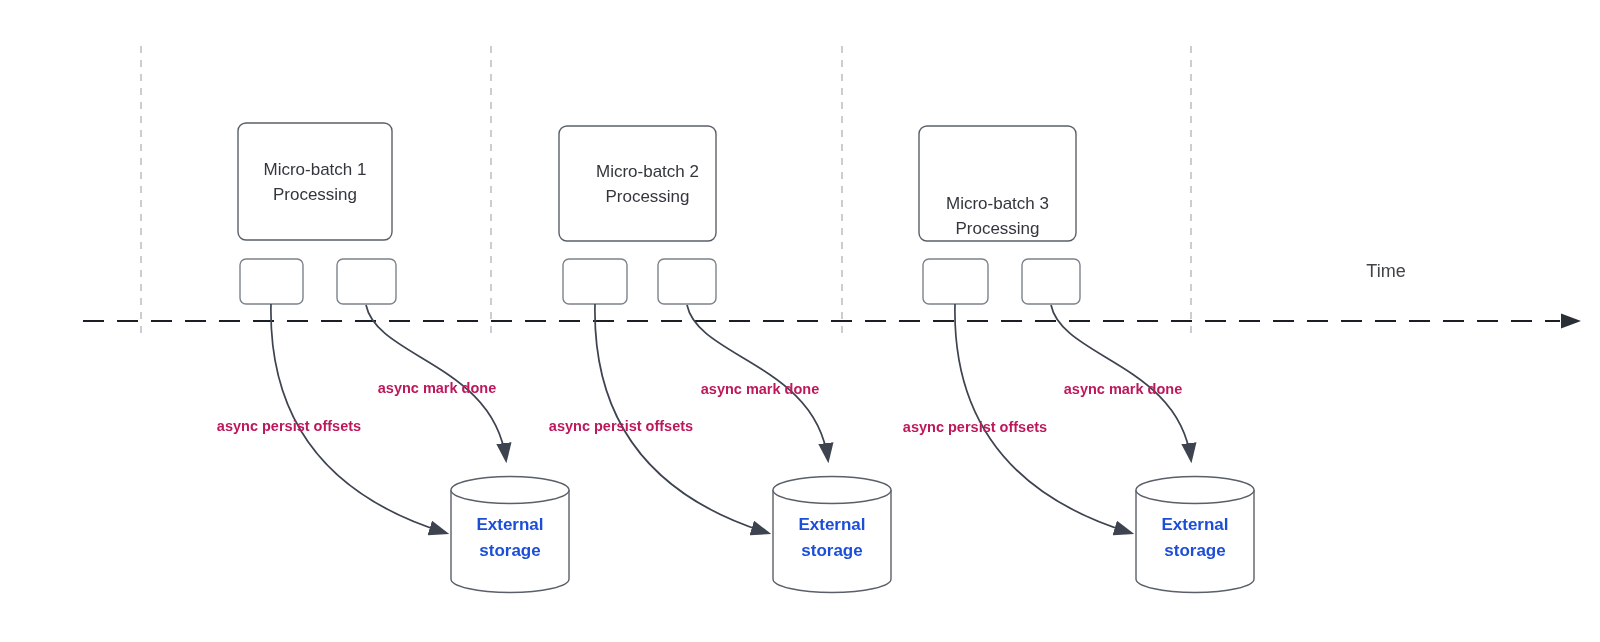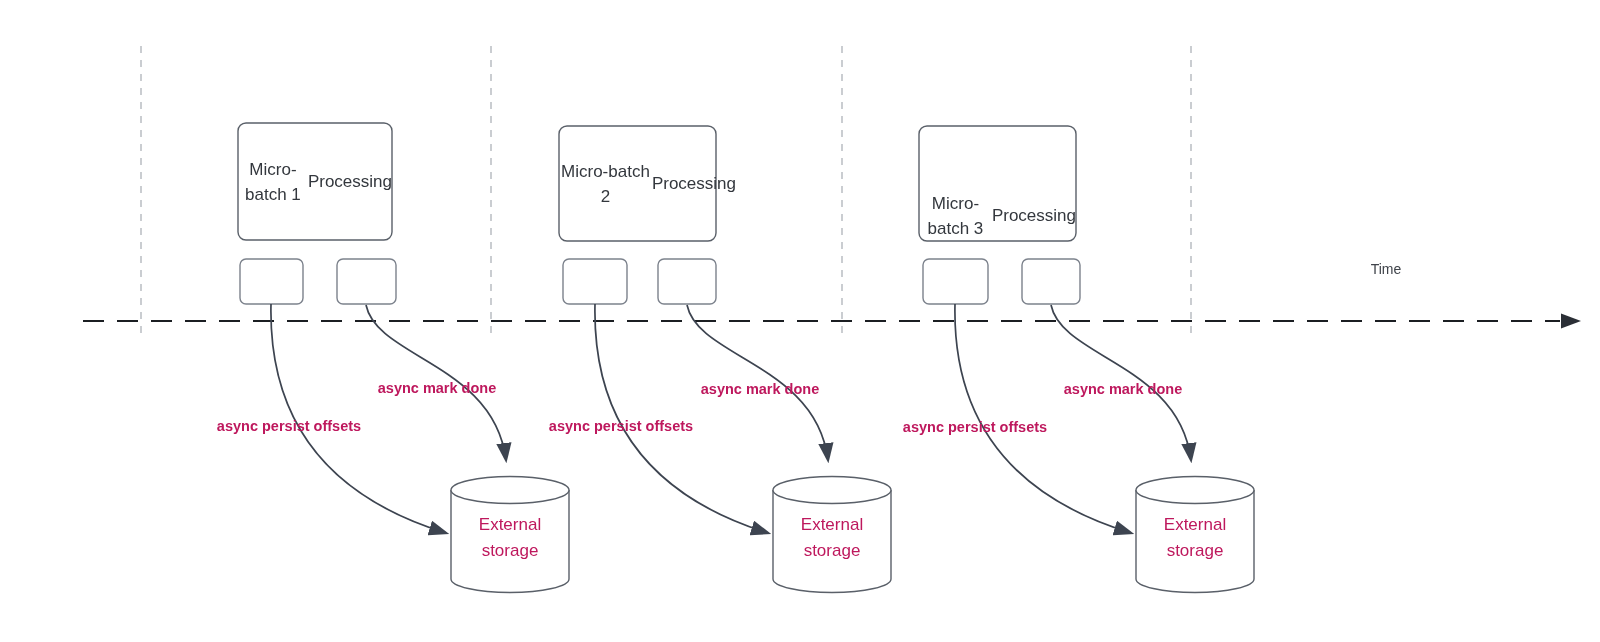--- a/index.html
+++ b/index.html
@@ -7,33 +7,34 @@
     position: relative;
     width: 1600px;
     height: 642px;
     background: #ffffff;
     overflow: hidden;
     font-family: "Liberation Sans", sans-serif;
   }
   .canvas svg { position: absolute; left: 0; top: 0; }
   .txt { position: absolute; color: #33373d; }
   .batch-title {
-    display: flex; flex-direction: row;
-    align-items: center; justify-content: flex-start;
+    display: flex; flex-direction: column;
+    align-items: center; justify-content: center;
     font-size: 17px; line-height: 25px; color: #33373d; text-align: center;
   }
   .edge-label {
     font-size: 14.5px; font-weight: bold; color: #be185d;
     text-align: center; white-space: nowrap;
   }
   .storage-label {
-    font-size: 17px; line-height: 26px; color: #be185d;
+    font-size: 17px; line-height: 26px; color: #1d4ed8;
     text-align: center;
+    font-weight: bold;
   }
-  .time-label { font-size: 14px; color: #3f434a; text-align: center; }
+  .time-label { font-size: 18px; color: #3f434a; text-align: center; }
 </style>
 </head>
 <body>
 
 <div class="canvas">
 
   <svg width="1600" height="642" viewBox="0 0 1600 642">
     <defs>
       <marker id="arr" viewBox="0 0 12 9" refX="10" refY="4.5" markerWidth="12" markerHeight="9" orient="auto">
         <path d="M0,0 L12,4.5 L0,9 Z" fill="#3d4450"></path>

